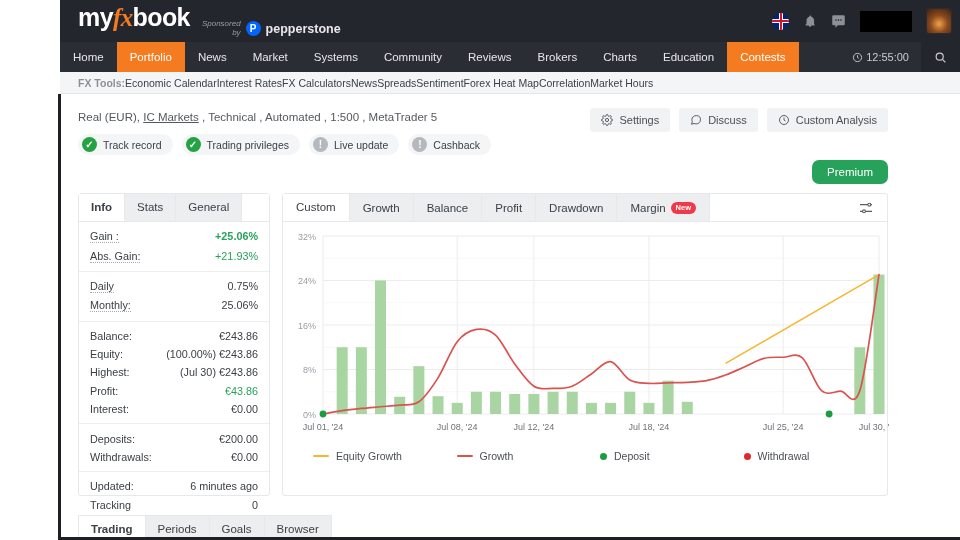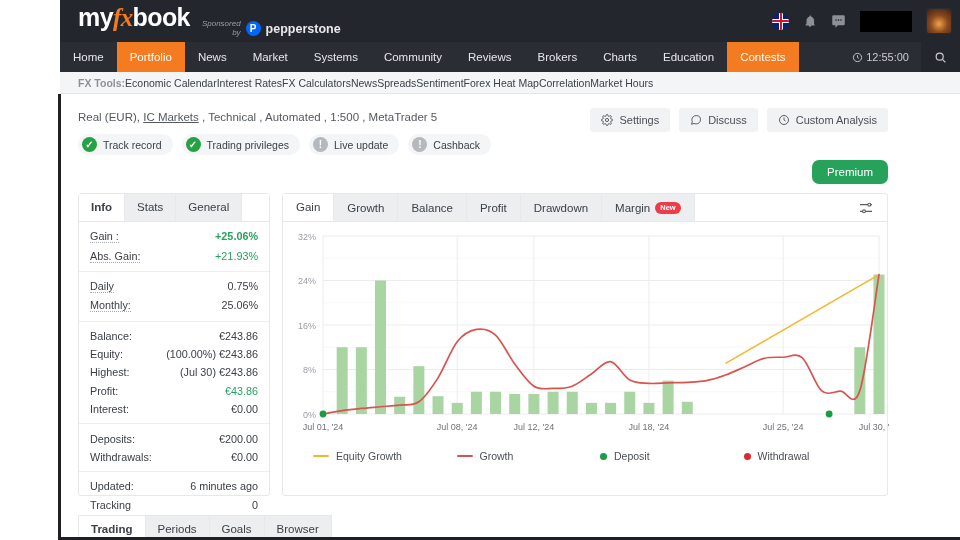--- a/index.html
+++ b/index.html
@@ -395,21 +395,21 @@
       </div>
       <div class="stat-row">
         <span class="k">Tracking</span>
         <span class="v">0</span>
       </div>
     </div>
   </div>
 
   <div class="chart-panel">
     <div class="chart-tabs">
-      <div class="ctab active">Gain</div>
+      <div class="ctab active">Custom</div>
       <div class="ctab">Growth</div>
       <div class="ctab">Balance</div>
       <div class="ctab">Profit</div>
       <div class="ctab">Drawdown</div>
       <div class="ctab">
         <span>Margin</span>
         <span class="newbadge">New</span>
       </div>
       <div class="chart-opts">
         <svg width="16" height="16" viewBox="0 0 24 24" fill="none" stroke="#5a5e65" stroke-width="1.7">

